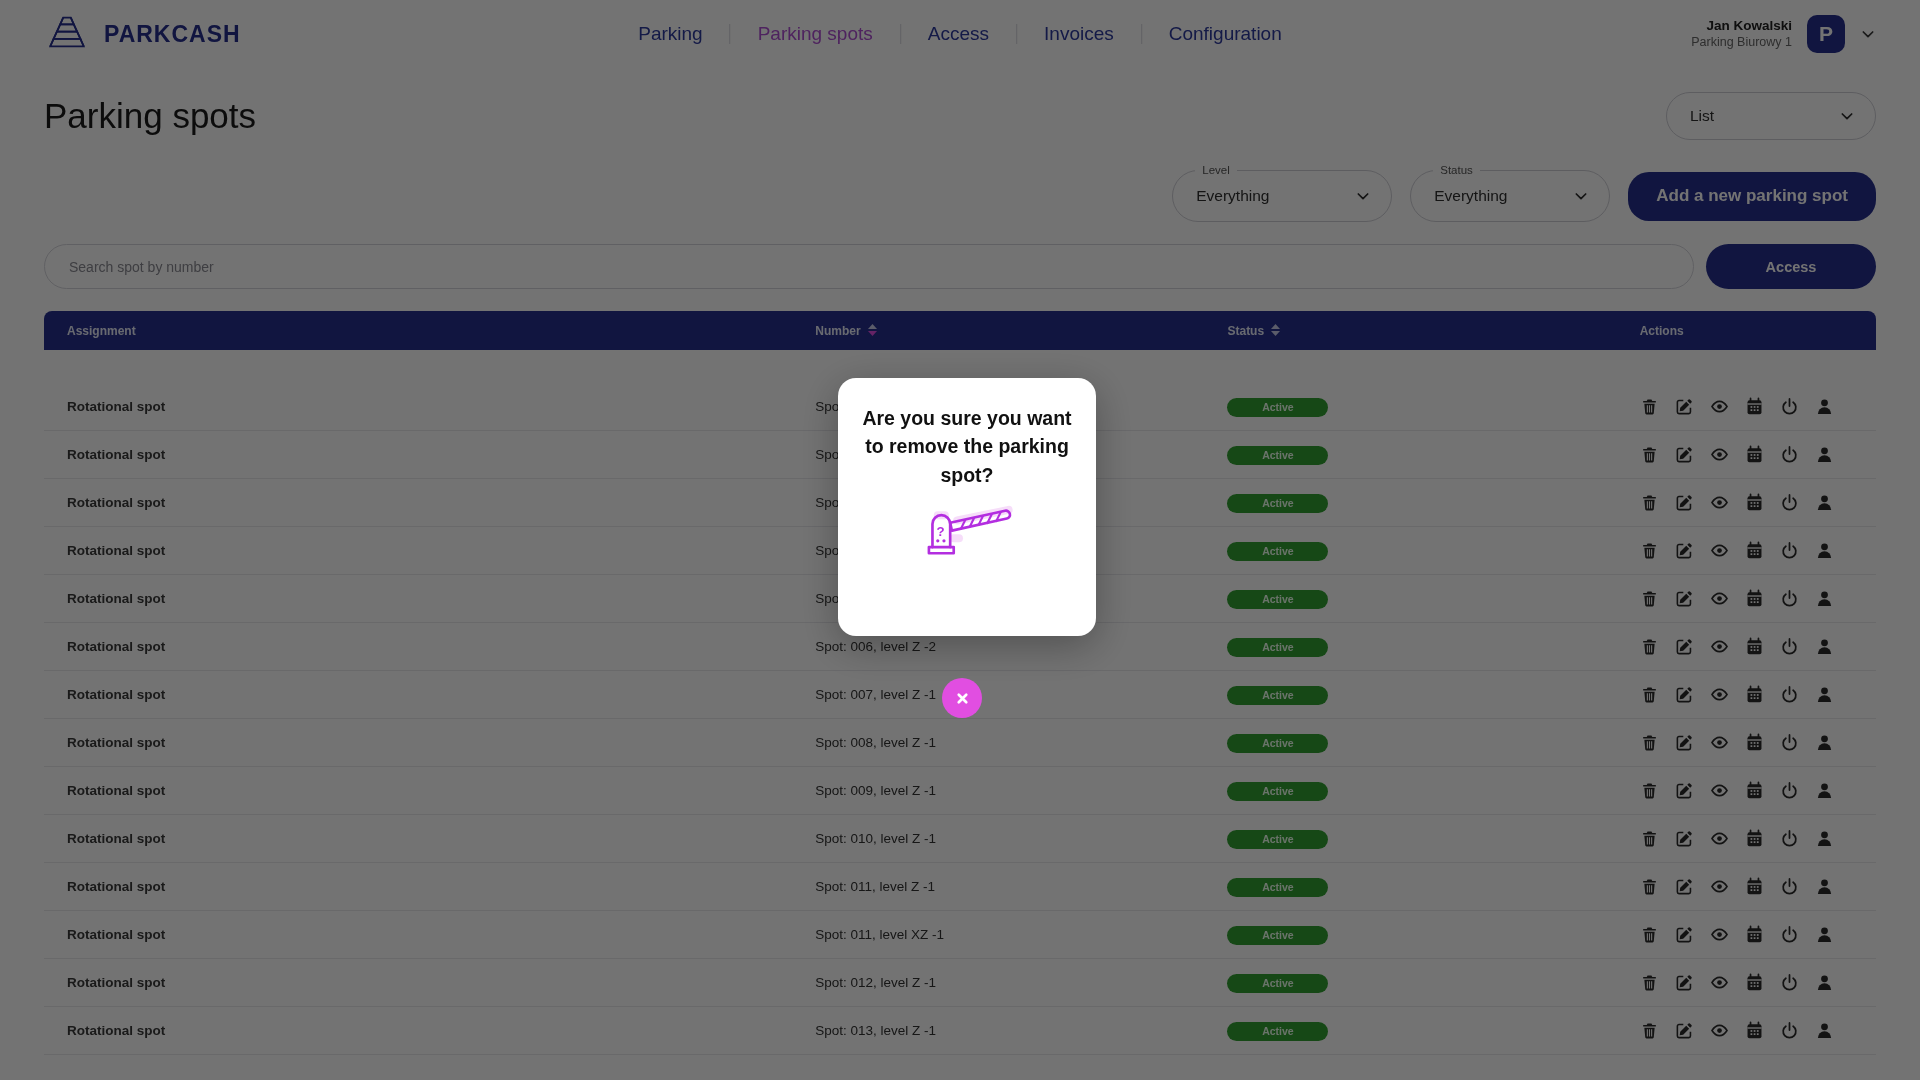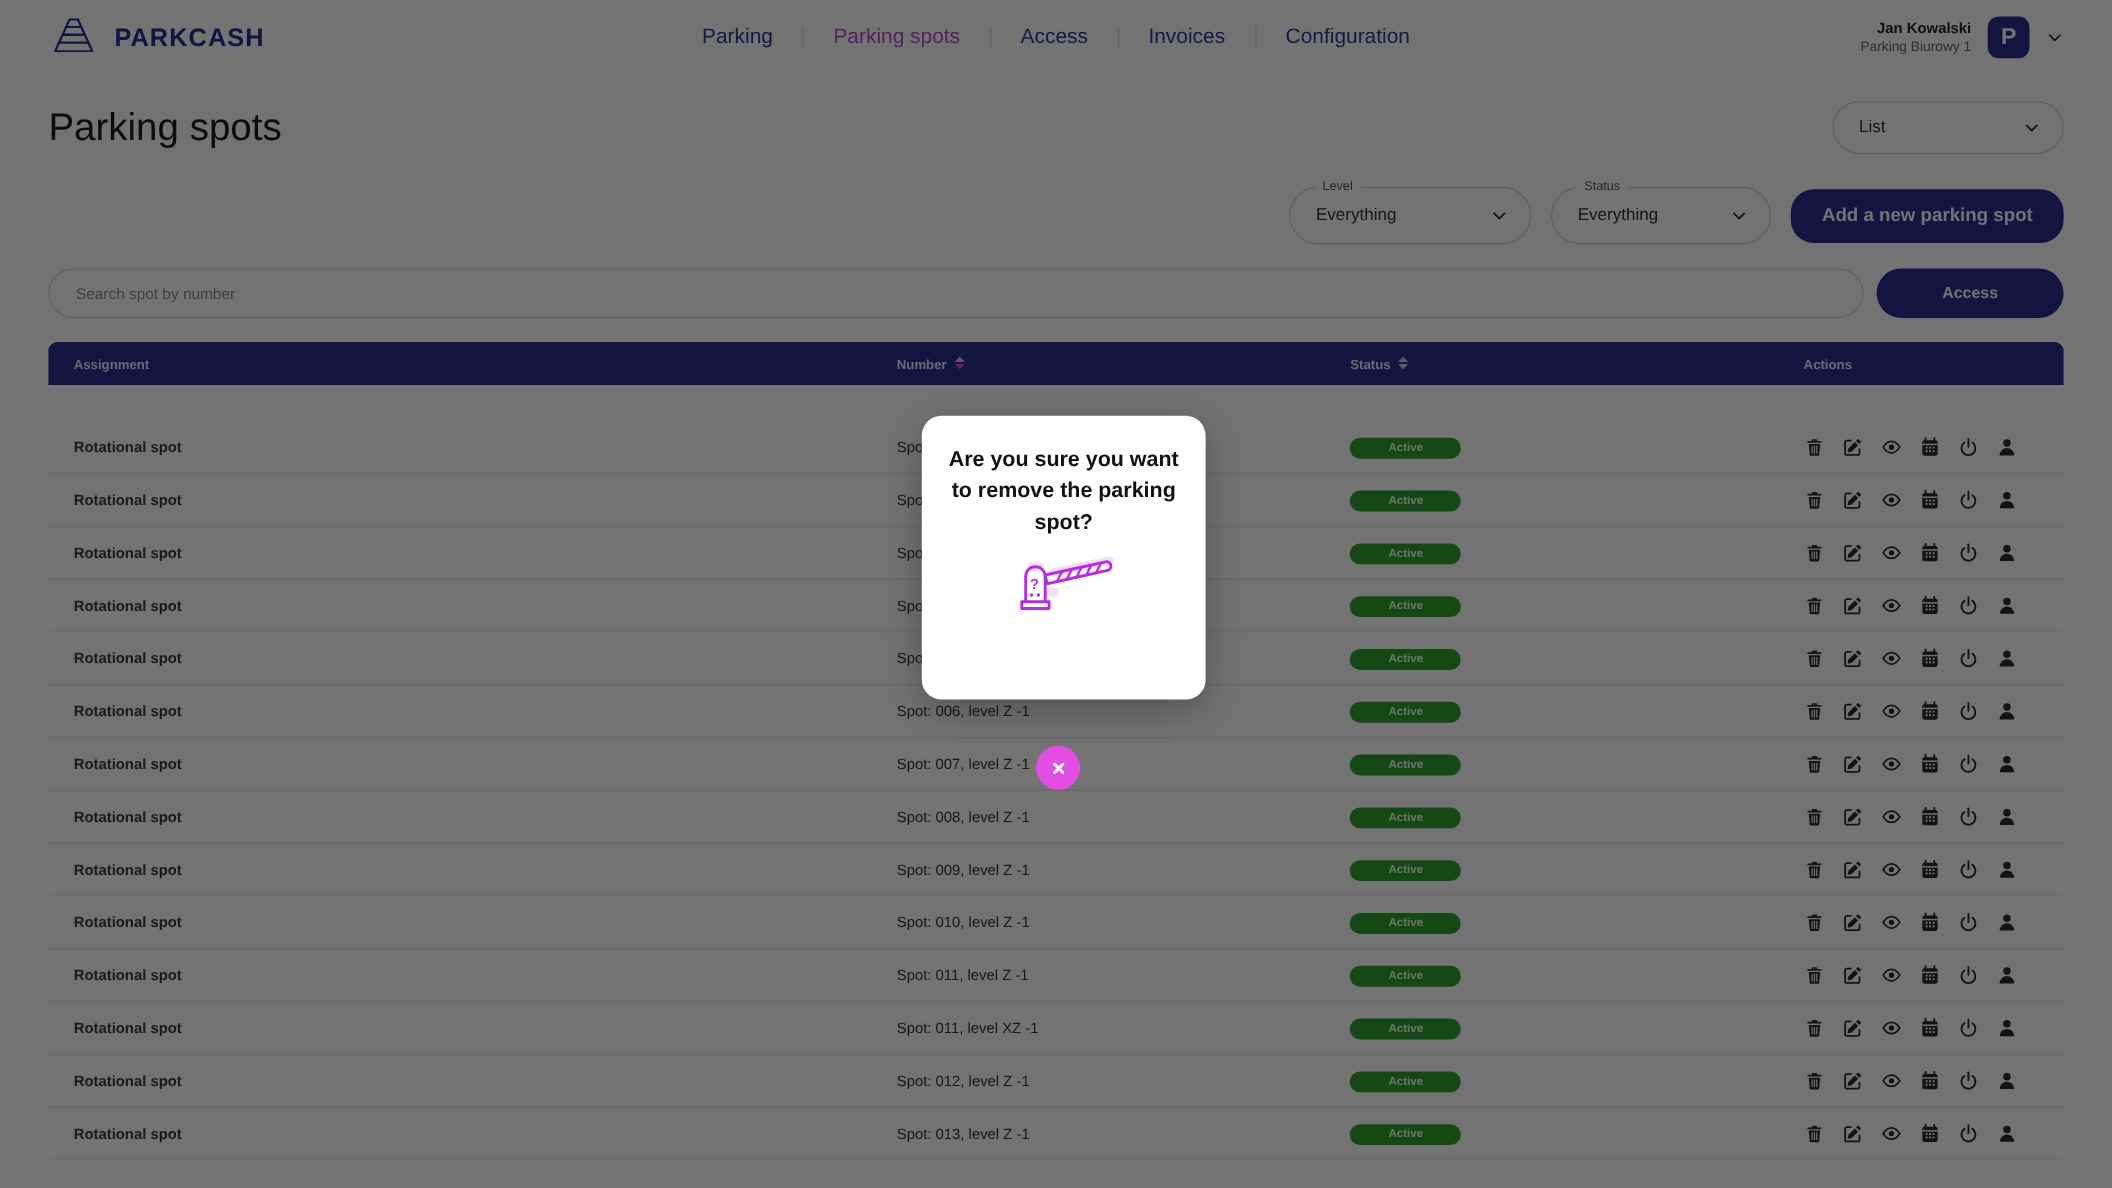--- a/index.html
+++ b/index.html
@@ -448,21 +448,21 @@
         <svg viewBox="0 0 24 24" fill="currentColor">
           <circle cx="12" cy="7.3" r="4.3"></circle>
           <path d="M3.6 21.5a8.4 8.4 0 0 1 16.8 0z"></path>
         </svg>
       </button>
     </div>
   </div>
 
   <div class="trow">
     <div class="cell-assign">Rotational spot</div>
-    <div class="cell-number">Spot: 006, level Z -1</div>
+    <div class="cell-number">Spot: 006, level Z -2</div>
     <div><span class="badge">Active</span></div>
     <div class="actions">
       <button class="icon-btn">
         <svg viewBox="0 0 24 24" fill="currentColor">
           <path d="M9.5 3h5l1 2H20v2H4V5h4.5l1-2z"></path>
           <path d="M5.5 8.5h13l-1.1 12.1a1.6 1.6 0 0 1-1.6 1.4H8.2a1.6 1.6 0 0 1-1.6-1.4L5.5 8.5z"></path>
           <path d="M9.3 10.5v9 M12 10.5v9 M14.7 10.5v9" stroke="#fff" stroke-width="1.4" fill="none"></path>
         </svg>
       </button>
       <button class="icon-btn">

